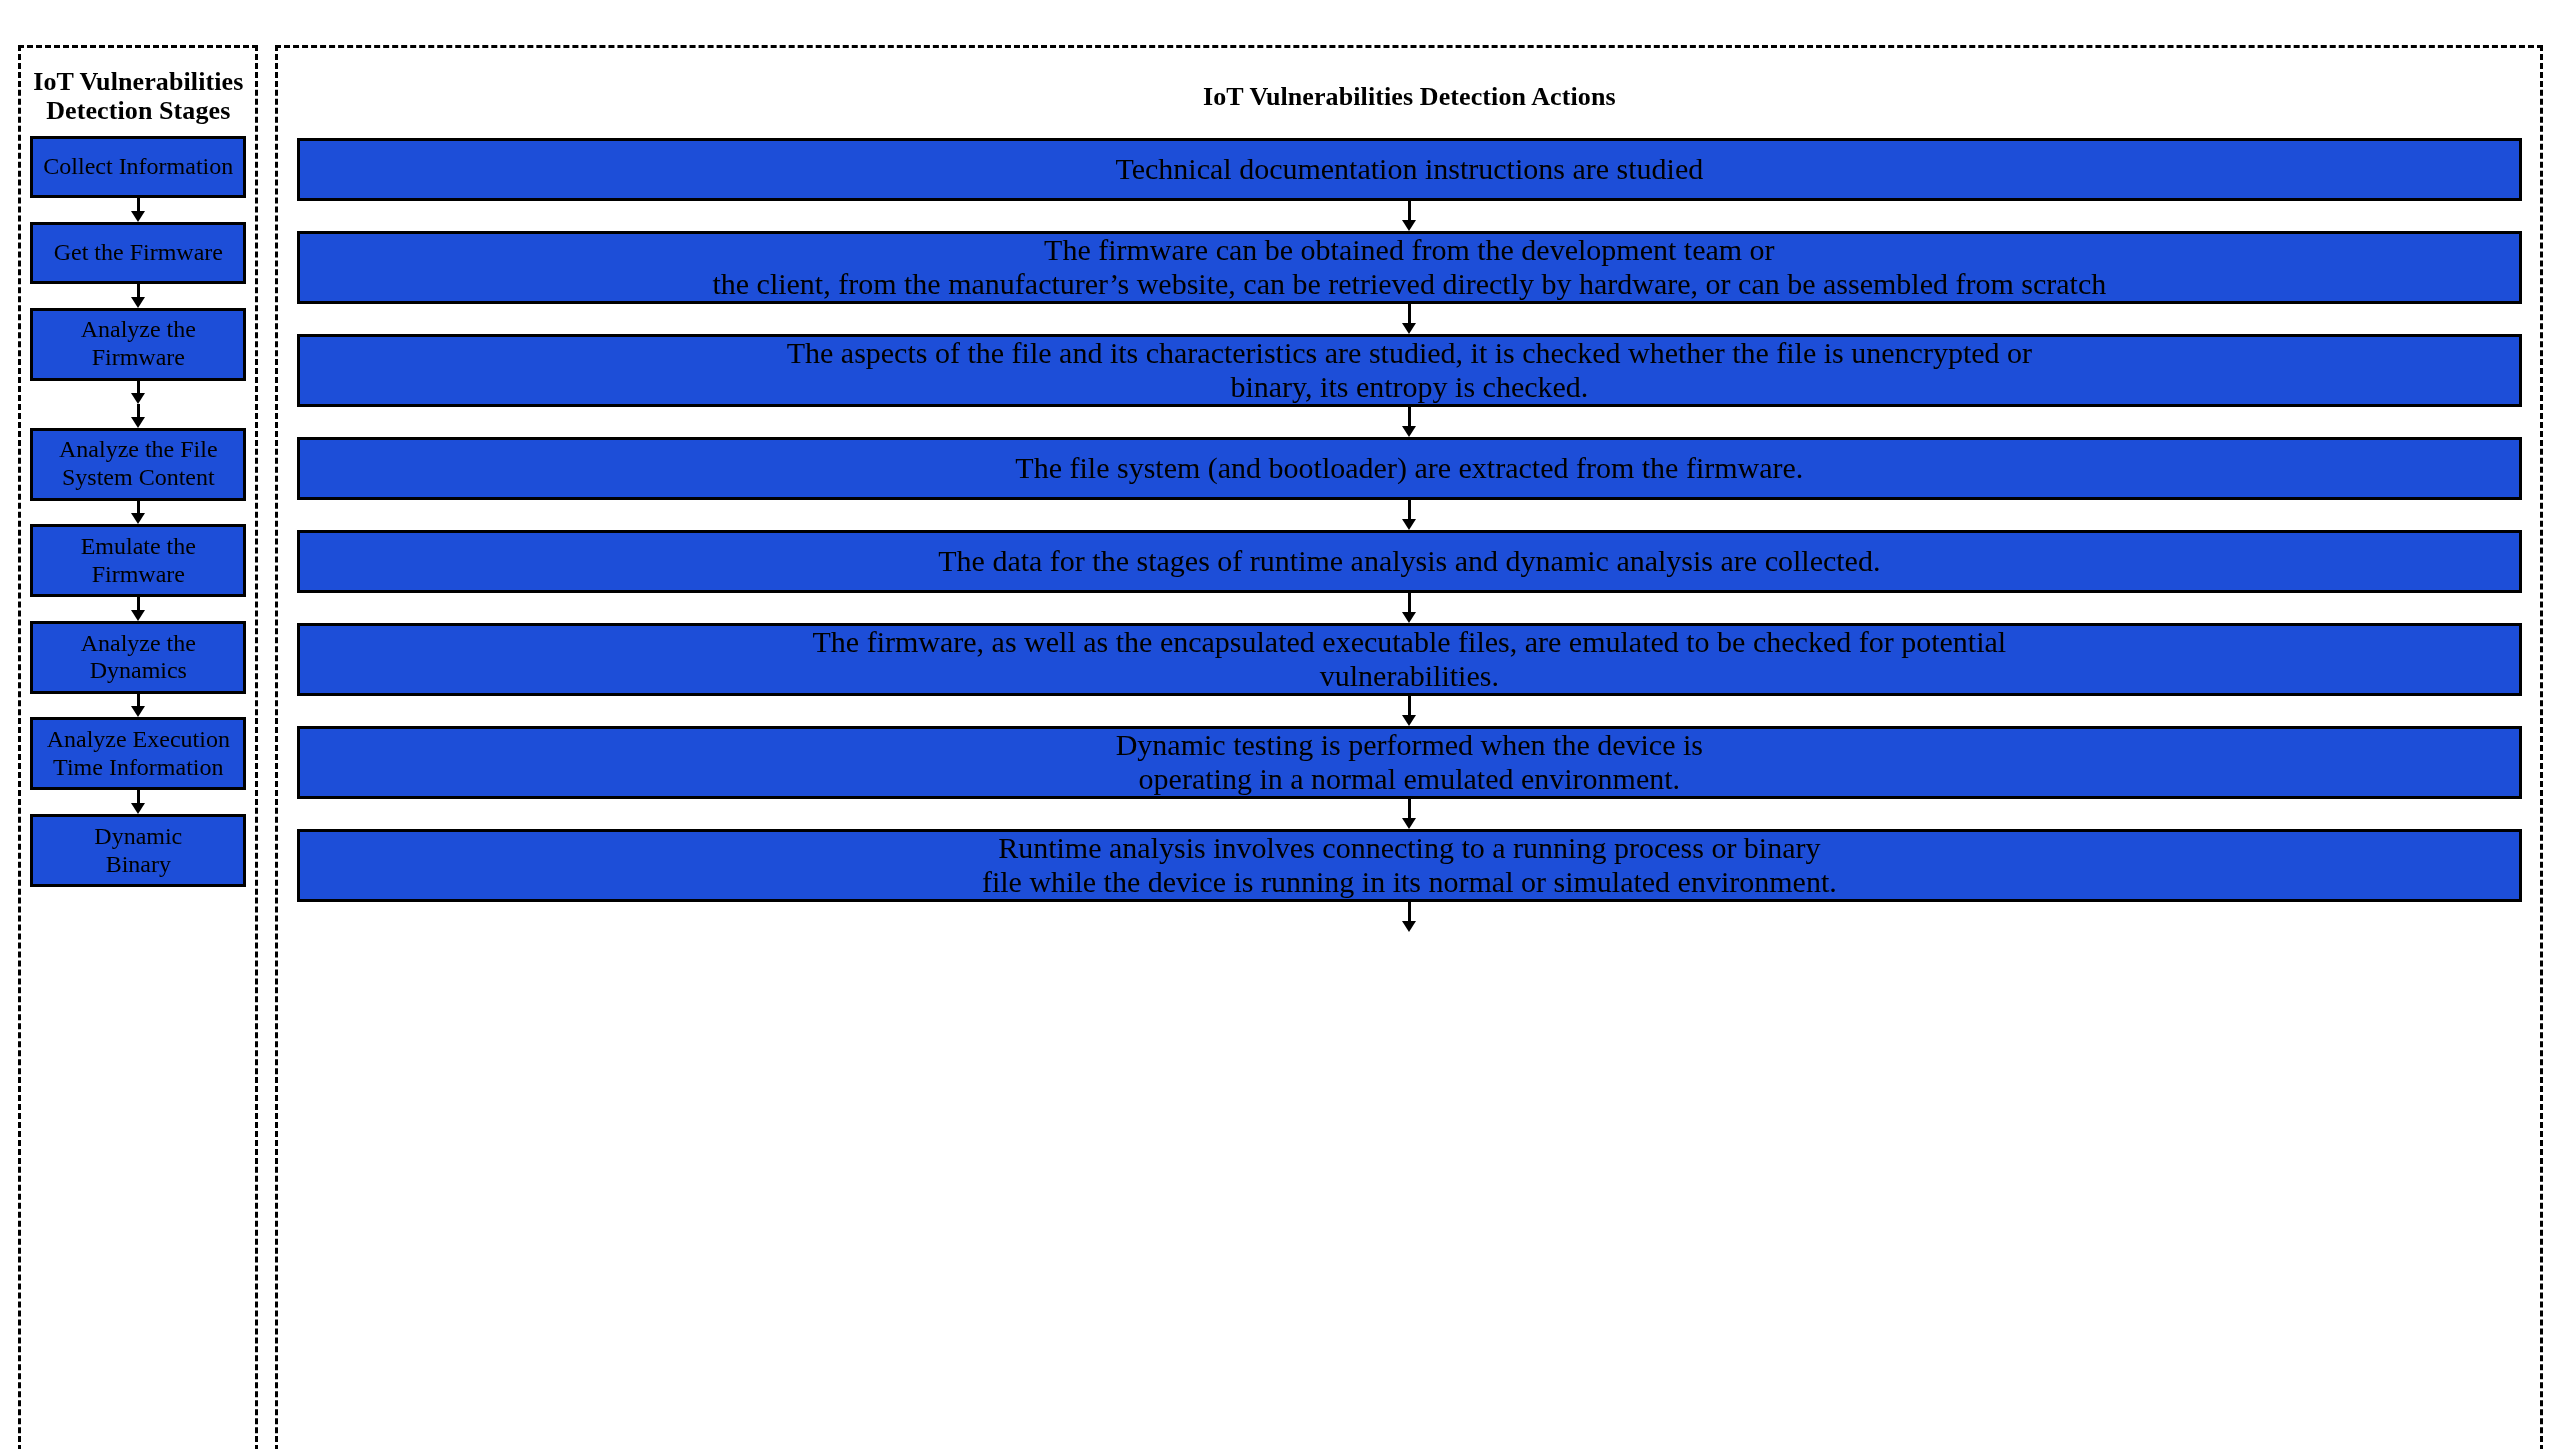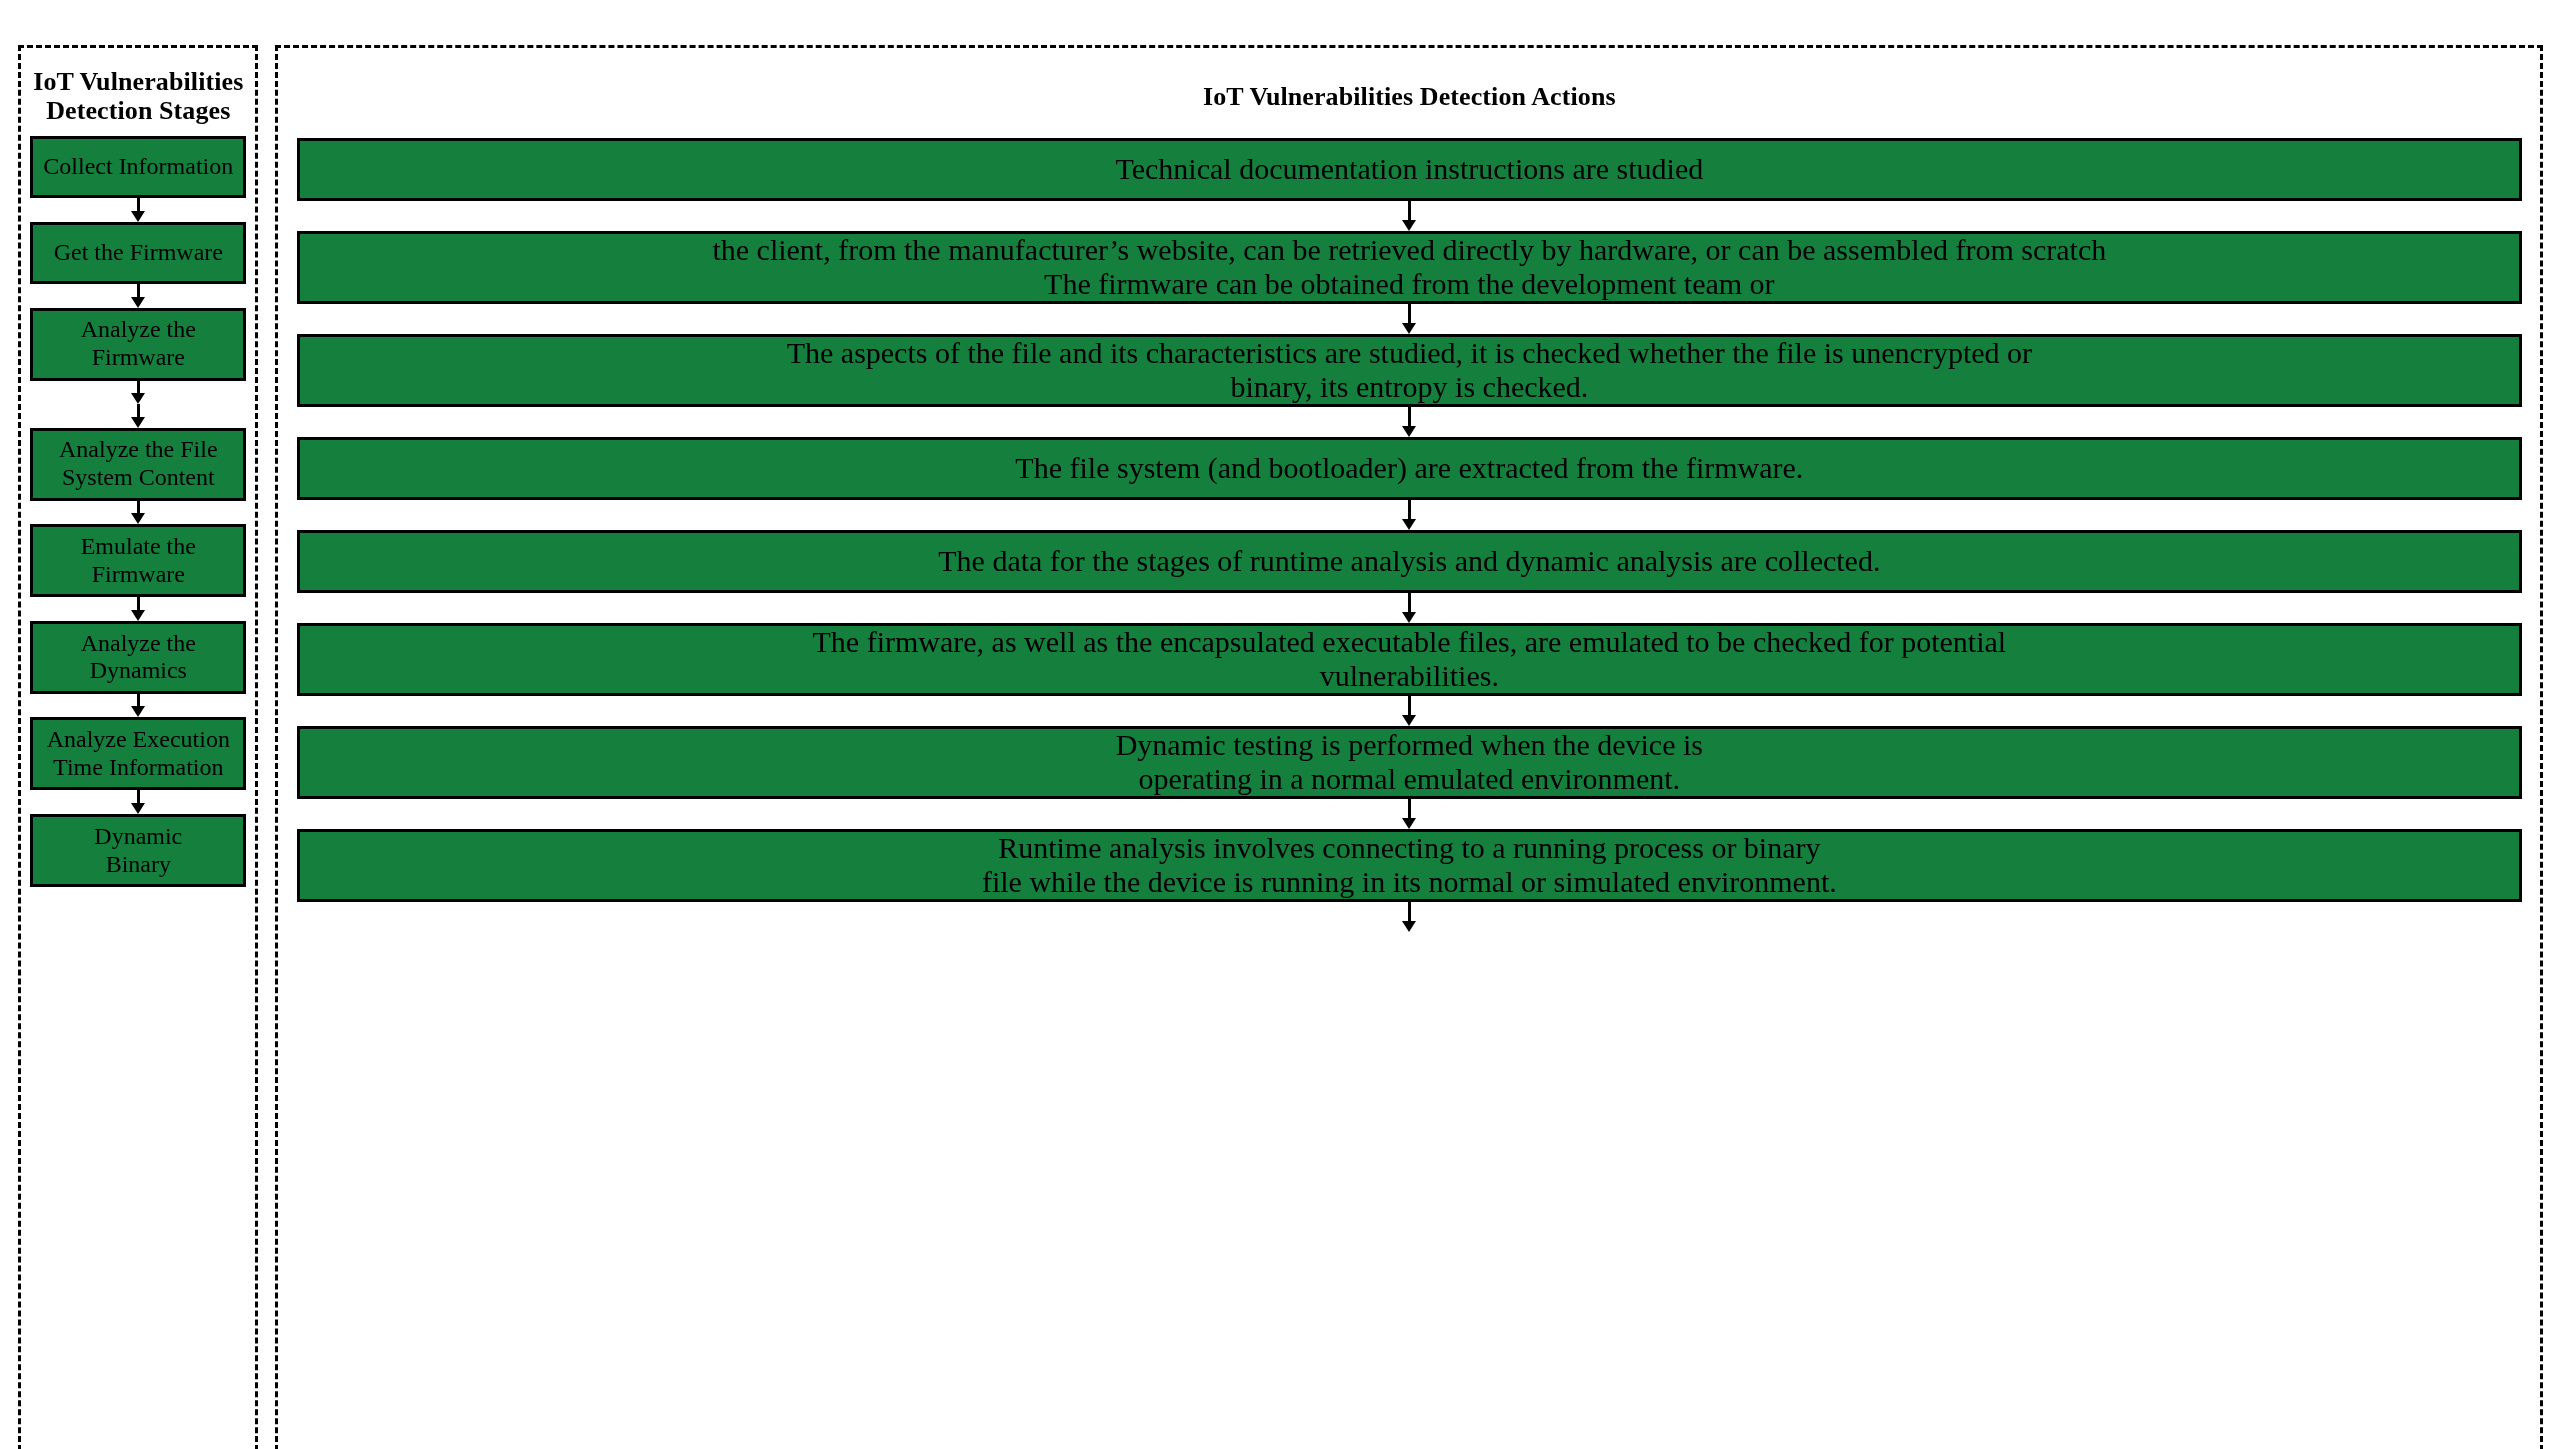--- a/index.html
+++ b/index.html
@@ -72,21 +72,21 @@
     flex: 1 1 auto;
     justify-content: flex-start;
   }
   .flow-row {
     display: flex;
     flex-direction: column;
   }
 
   .node {
     border: 3.3px solid #000000;
-    background: #15803d;
+    background: #1d4ed8;
     box-sizing: border-box;
     display: flex;
     align-items: center;
     justify-content: center;
     text-align: center;
   }
   .node-text {
     display: block;
     width: 100%;
     line-height: 1.16;
@@ -271,22 +271,22 @@
         </div>
       </div>
       <div class="connector">
           <span class="shaft"></span>
           <span class="head"></span>
         </div>
 
       <div class="flow-row">
         <div class="node h2">
           <span class="node-text">
+            <span class="ln">The firmware  can be obtained from the development team or</span>
             <span class="ln">the client, from the manufacturer’s website, can be retrieved directly by hardware, or can be assembled from scratch</span>
-            <span class="ln">The firmware  can be obtained from the development team or</span>
           </span>
         </div>
       </div>
       <div class="connector">
           <span class="shaft"></span>
           <span class="head"></span>
         </div>
 
       <div class="flow-row">
         <div class="node h2">

